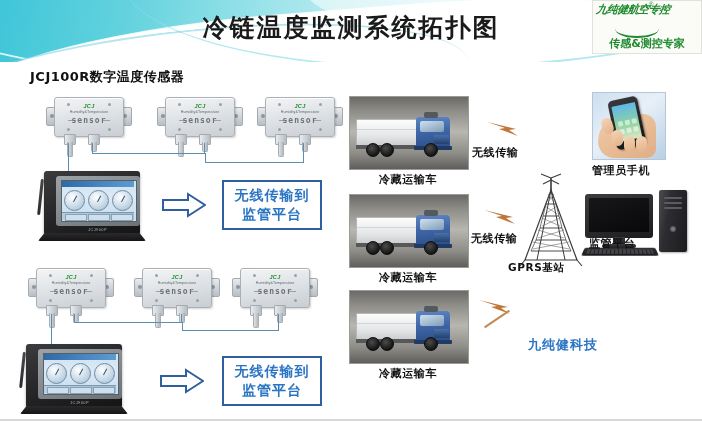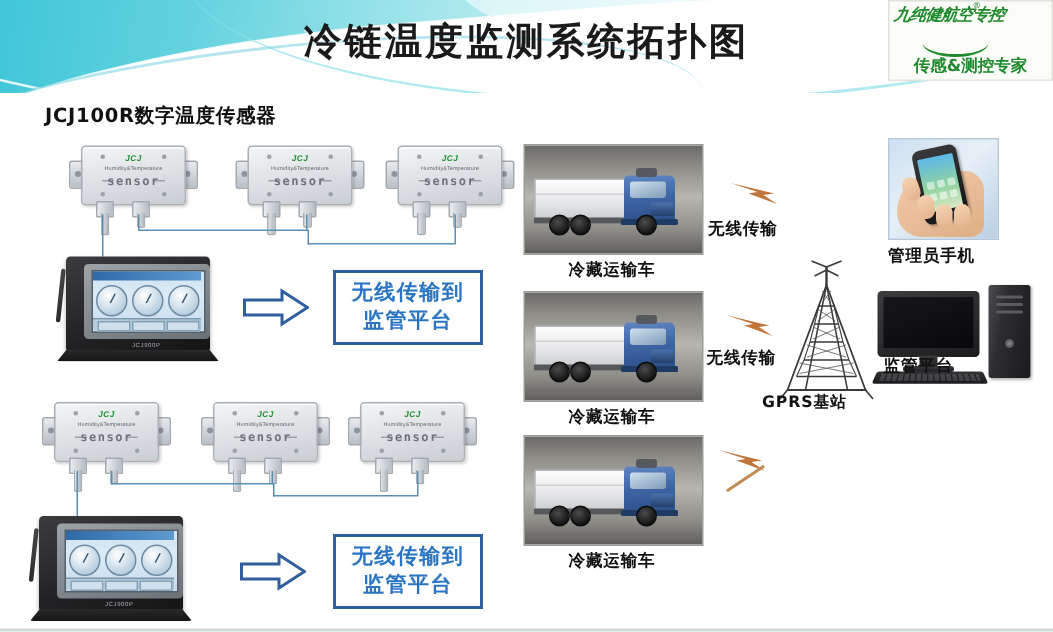--- a/index.html
+++ b/index.html
@@ -729,14 +729,15 @@
     <div class="caption cn">冷藏运输车</div>
   </div>
 
   <div class="bolt" style="left:477px;top:296px;">
     <svg width="44" height="22" viewBox="0 0 44 22">
       <path d="M2 4 L20 10 L14 11 L33 18 L24 12 L31 11 Z" fill="#c0763a"></path>
     </svg>
   </div>
   <div class="slash" style="left:482px;top:318px;"></div>
 
+  <div class="company cn" style="left:528px;top:336px;">九纯健科技</div>
 
 </div>
 
 </body></html>

